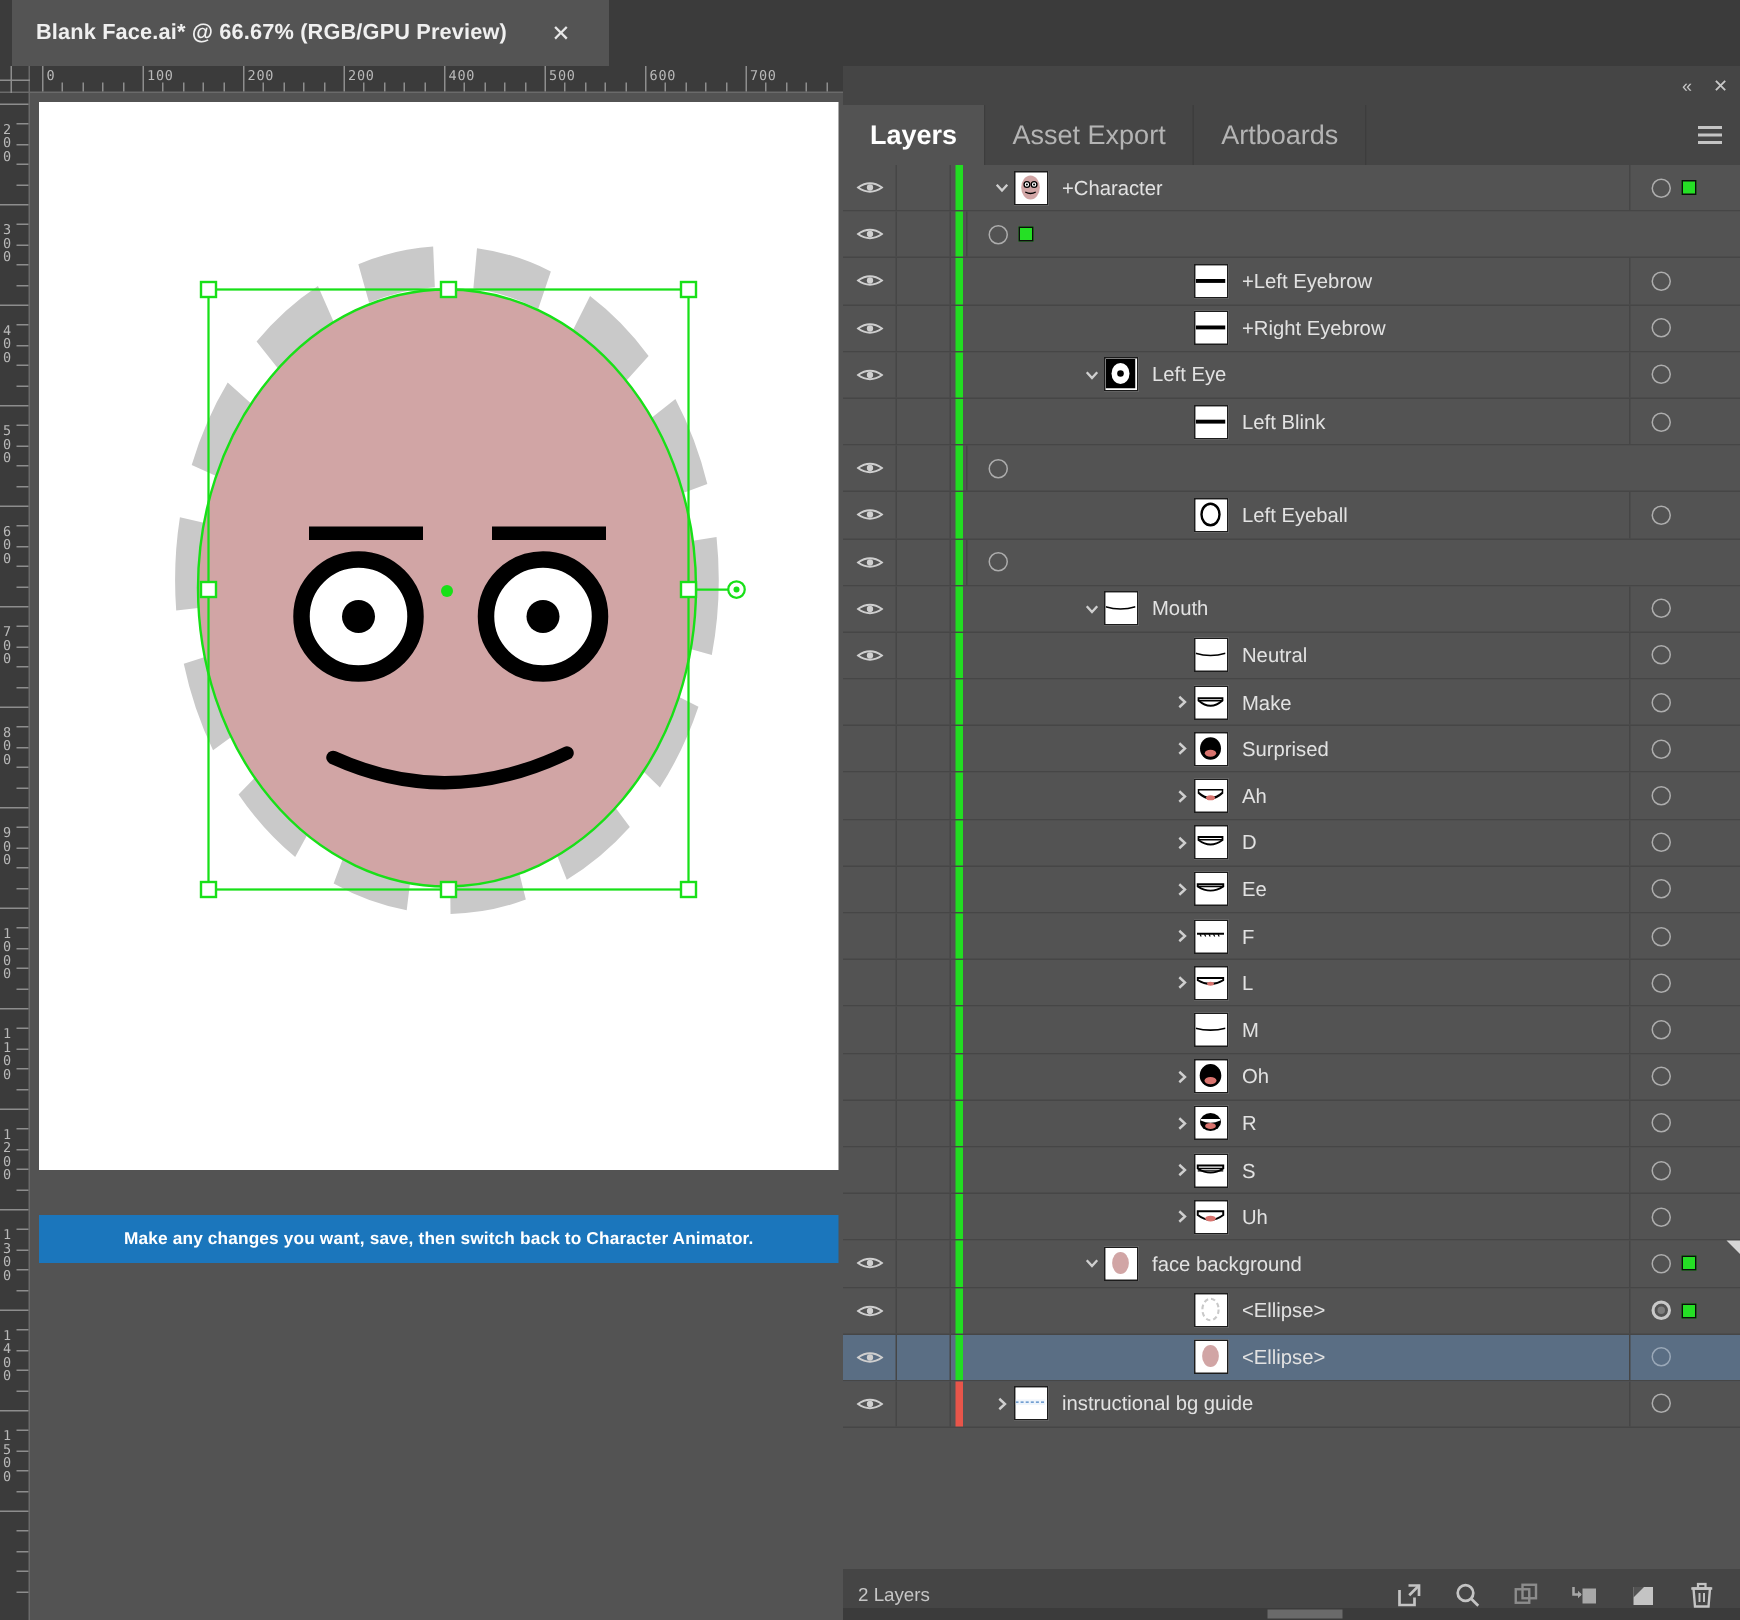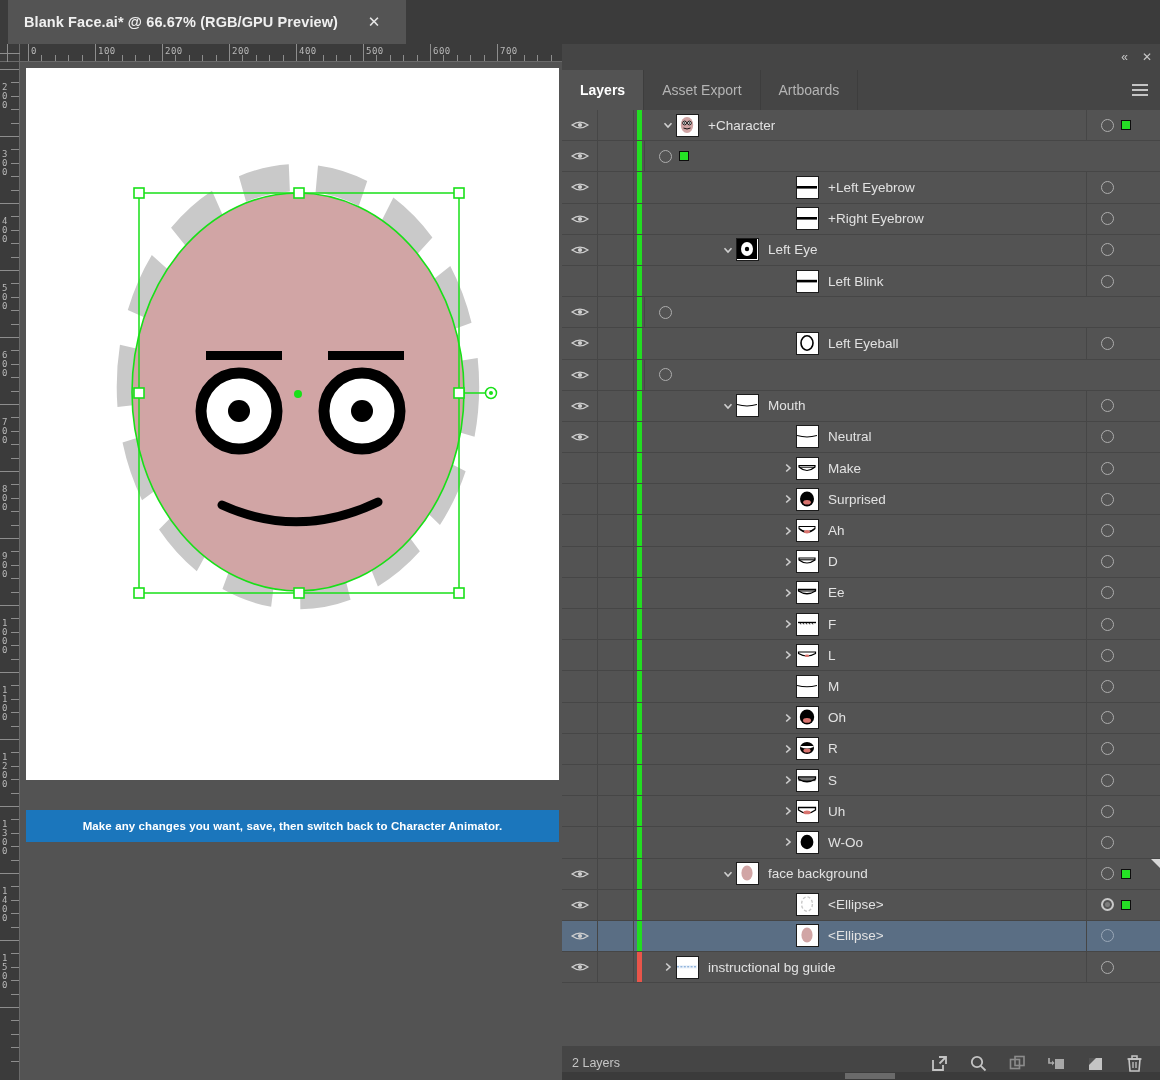--- a/index.html
+++ b/index.html
@@ -95,21 +95,21 @@
   }
   .panel-collapse, .panel-close {
     color: #c8c8c8; font-size: 12px; line-height: 1; cursor: default;
   }
   .panel-tabs {
     position: relative; height: 40px; background: #454545;
     display: flex; align-items: stretch;
   }
   .ptab {
     display: flex; align-items: center; padding: 16px 18px;
-    color: #b4b4b4; font-size: 14px; background: #454545;
+    color: #b4b4b4; font-size: 18px; background: #454545;
     border-right: 1px solid #3d3d3d; cursor: default;
   }
   .ptab.active { background: #535353; color: #ffffff; font-weight: bold; }
   .ptab-spacer { flex: 1; background: #454545; border-right: none; }
   .panel-menu {
     display: flex; align-items: center; padding: 0 12px 0 8px; background:#454545;
   }
   .hamburger { width: 16px; height: 12px; display: flex; flex-direction: column; justify-content: space-between; }
   .hamburger span { display: block; height: 2px; background: #c4c4c4; }
 
@@ -951,43 +951,20 @@
                 <path d="M1.5 6.5 L18.5 6.5 L18.5 9 Q10 15.5 1.5 9 Z" fill="#fff" stroke="#000" stroke-width="1.3"></path>
                 <ellipse cx="10" cy="11.4" rx="3.6" ry="1.9" fill="#d9736e"></ellipse>
               </svg></div>
             <div class="layer-name">Uh</div>
           </div>
           <div class="col-target">
             <div class="target-circle"></div>
           </div>
         </div>
         <div class="layer-row">
-          <div class="col-eye"></div>
-          <div class="col-lock"></div>
-          <div class="col-color">
-            <div class="colorbar" style="background: rgb(34, 221, 34);"></div>
-          </div>
-          <div class="col-main">
-            <div style="flex: 0 0 136px;"></div>
-            <div class="disclosure">
-              <svg width="12" height="12" viewBox="0 0 12 12">
-                <path d="M4.2 2.5 L8 6 L4.2 9.5" fill="none" stroke="#cfcfcf" stroke-width="1.6"></path>
-              </svg>
-            </div>
-            <div class="thumb"><svg width="20" height="20" viewBox="0 0 20 20">
-                <rect width="20" height="20" fill="#fff"></rect>
-                <ellipse cx="10" cy="10" rx="6.4" ry="7.2" fill="#000"></ellipse>
-              </svg></div>
-            <div class="layer-name">W-Oo</div>
-          </div>
-          <div class="col-target">
-            <div class="target-circle"></div>
-          </div>
-        </div>
-        <div class="layer-row">
           <div class="col-eye">
             <svg class="eye-icon" viewBox="0 0 18 12">
               <path d="M1 6 Q9 0.4 17 6 Q9 11.6 1 6 Z" fill="none" stroke="#cfcfcf" stroke-width="1.3"></path>
               <circle cx="9" cy="6" r="2.1" fill="#cfcfcf"></circle>
             </svg>
           </div>
           <div class="col-lock"></div>
           <div class="col-color">
             <div class="colorbar" style="background: rgb(34, 221, 34);"></div>
           </div>

